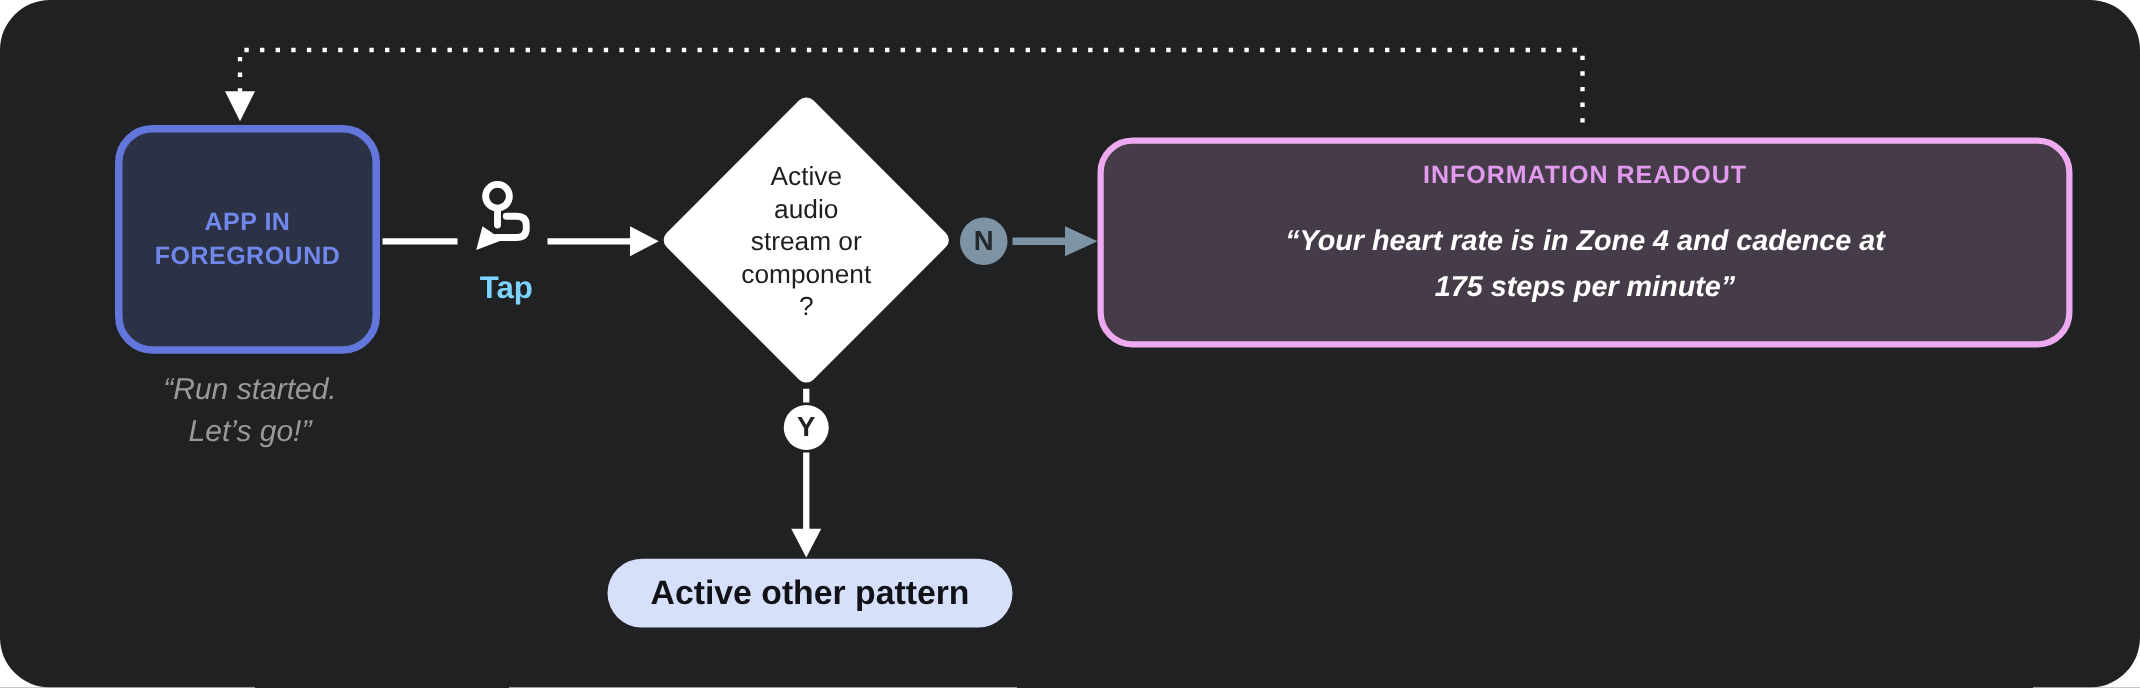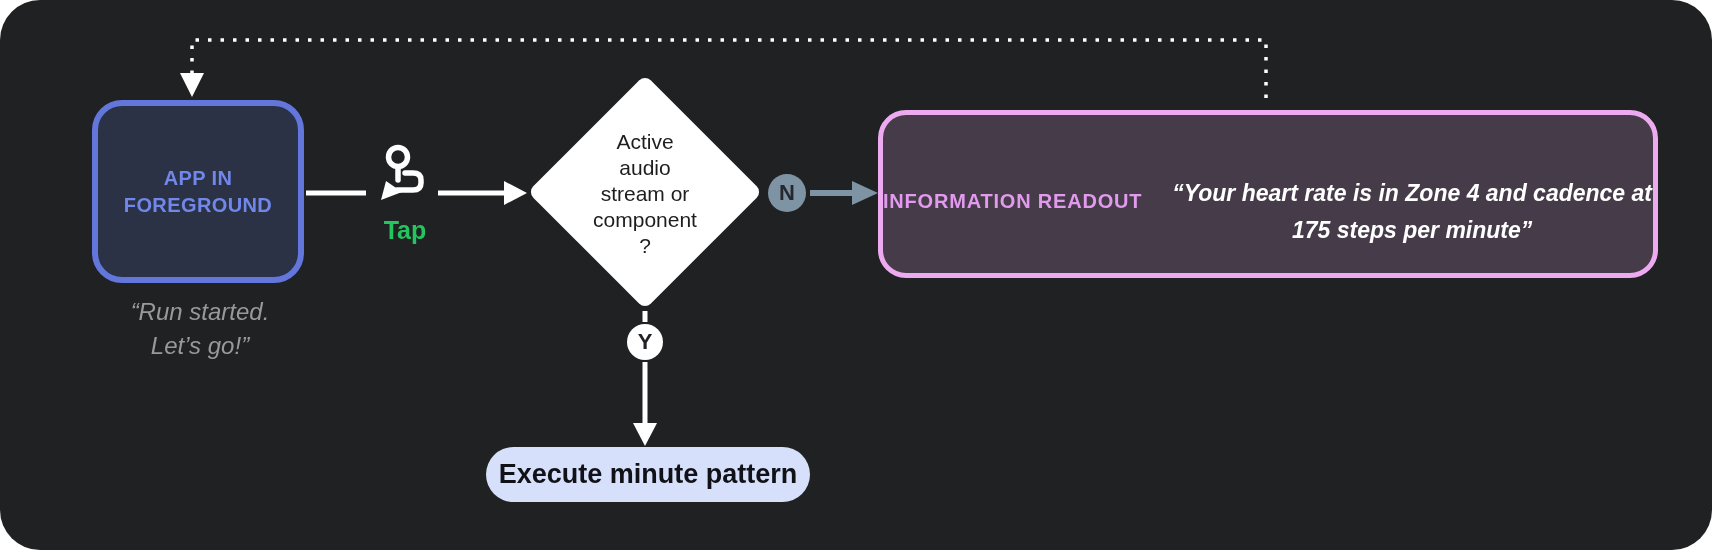--- a/index.html
+++ b/index.html
@@ -17,40 +17,40 @@
     border:6px solid #6276dc;border-radius:30px;box-sizing:border-box;
     display:flex;align-items:center;justify-content:center;}
   .app-box .label{color:#7187e9;font-size:20px;font-weight:bold;letter-spacing:.4px;
     text-align:center;line-height:27px;}
 
   .caption{left:60px;top:295px;width:280px;text-align:center;color:#999999;
     font-size:24px;font-style:italic;line-height:34px;}
 
   
   .tap-icon{left:372px;top:144px;width:58px;height:70px;}
-  .tap-label{left:355px;top:216px;width:100px;text-align:center;color:#22c55e;
+  .tap-label{left:355px;top:216px;width:100px;text-align:center;color:#7dd3fc;
     font-size:25px;font-weight:bold;}
 
   
   .diamond{left:562px;top:109px;width:166px;height:166px;background:#ffffff;
     border-radius:8px;transform:rotate(45deg);}
   .decision-text{left:558px;top:124px;width:174px;height:140px;display:flex;
     align-items:center;justify-content:center;text-align:center;color:#1e1e1e;
     font-size:21px;font-weight:normal;line-height:26px;}
 
   
   .badge{border-radius:50%;display:flex;align-items:center;justify-content:center;
     font-weight:bold;font-size:22px;}
   .badge-n{left:768px;top:174px;width:38px;height:38px;background:#7e94a5;color:#25282c;}
   .badge-y{left:627px;top:324px;width:36px;height:36px;background:#ffffff;color:#202225;}
 
   
   .readout{left:878px;top:110px;width:780px;height:168px;background:#463c49;
     border:5px solid #edaaf0;border-radius:28px;box-sizing:border-box;
-    display:flex;flex-direction:row;align-items:center;padding-top:14px;gap:30px;}
+    display:flex;flex-direction:column;align-items:center;padding-top:14px;}
   .readout .title{color:#e19aed;font-size:20px;font-weight:bold;letter-spacing:.8px;}
   .readout .quote{margin-top:22px;color:#ffffff;font-size:23px;font-weight:bold;
     font-style:italic;text-align:center;line-height:37px;}
 
   
   .pill{left:486px;top:447px;width:324px;height:55px;background:#d6e0fb;border-radius:28px;
     display:flex;align-items:center;justify-content:center;color:#101217;
     font-size:27px;font-weight:bold;}
 </style>
 </head>
@@ -102,16 +102,16 @@
     <div class="abs badge badge-n">N</div>
 
     <div class="abs readout">
       <div class="title">INFORMATION READOUT</div>
       <div class="quote pre">“Your heart rate is in Zone 4 and cadence at
 175 steps per minute”</div>
     </div>
 
     <div class="abs badge badge-y">Y</div>
 
-    <div class="abs pill">Execute minute pattern</div>
+    <div class="abs pill">Active other pattern</div>
 
   </div>
 </div>
 
 </body></html>

